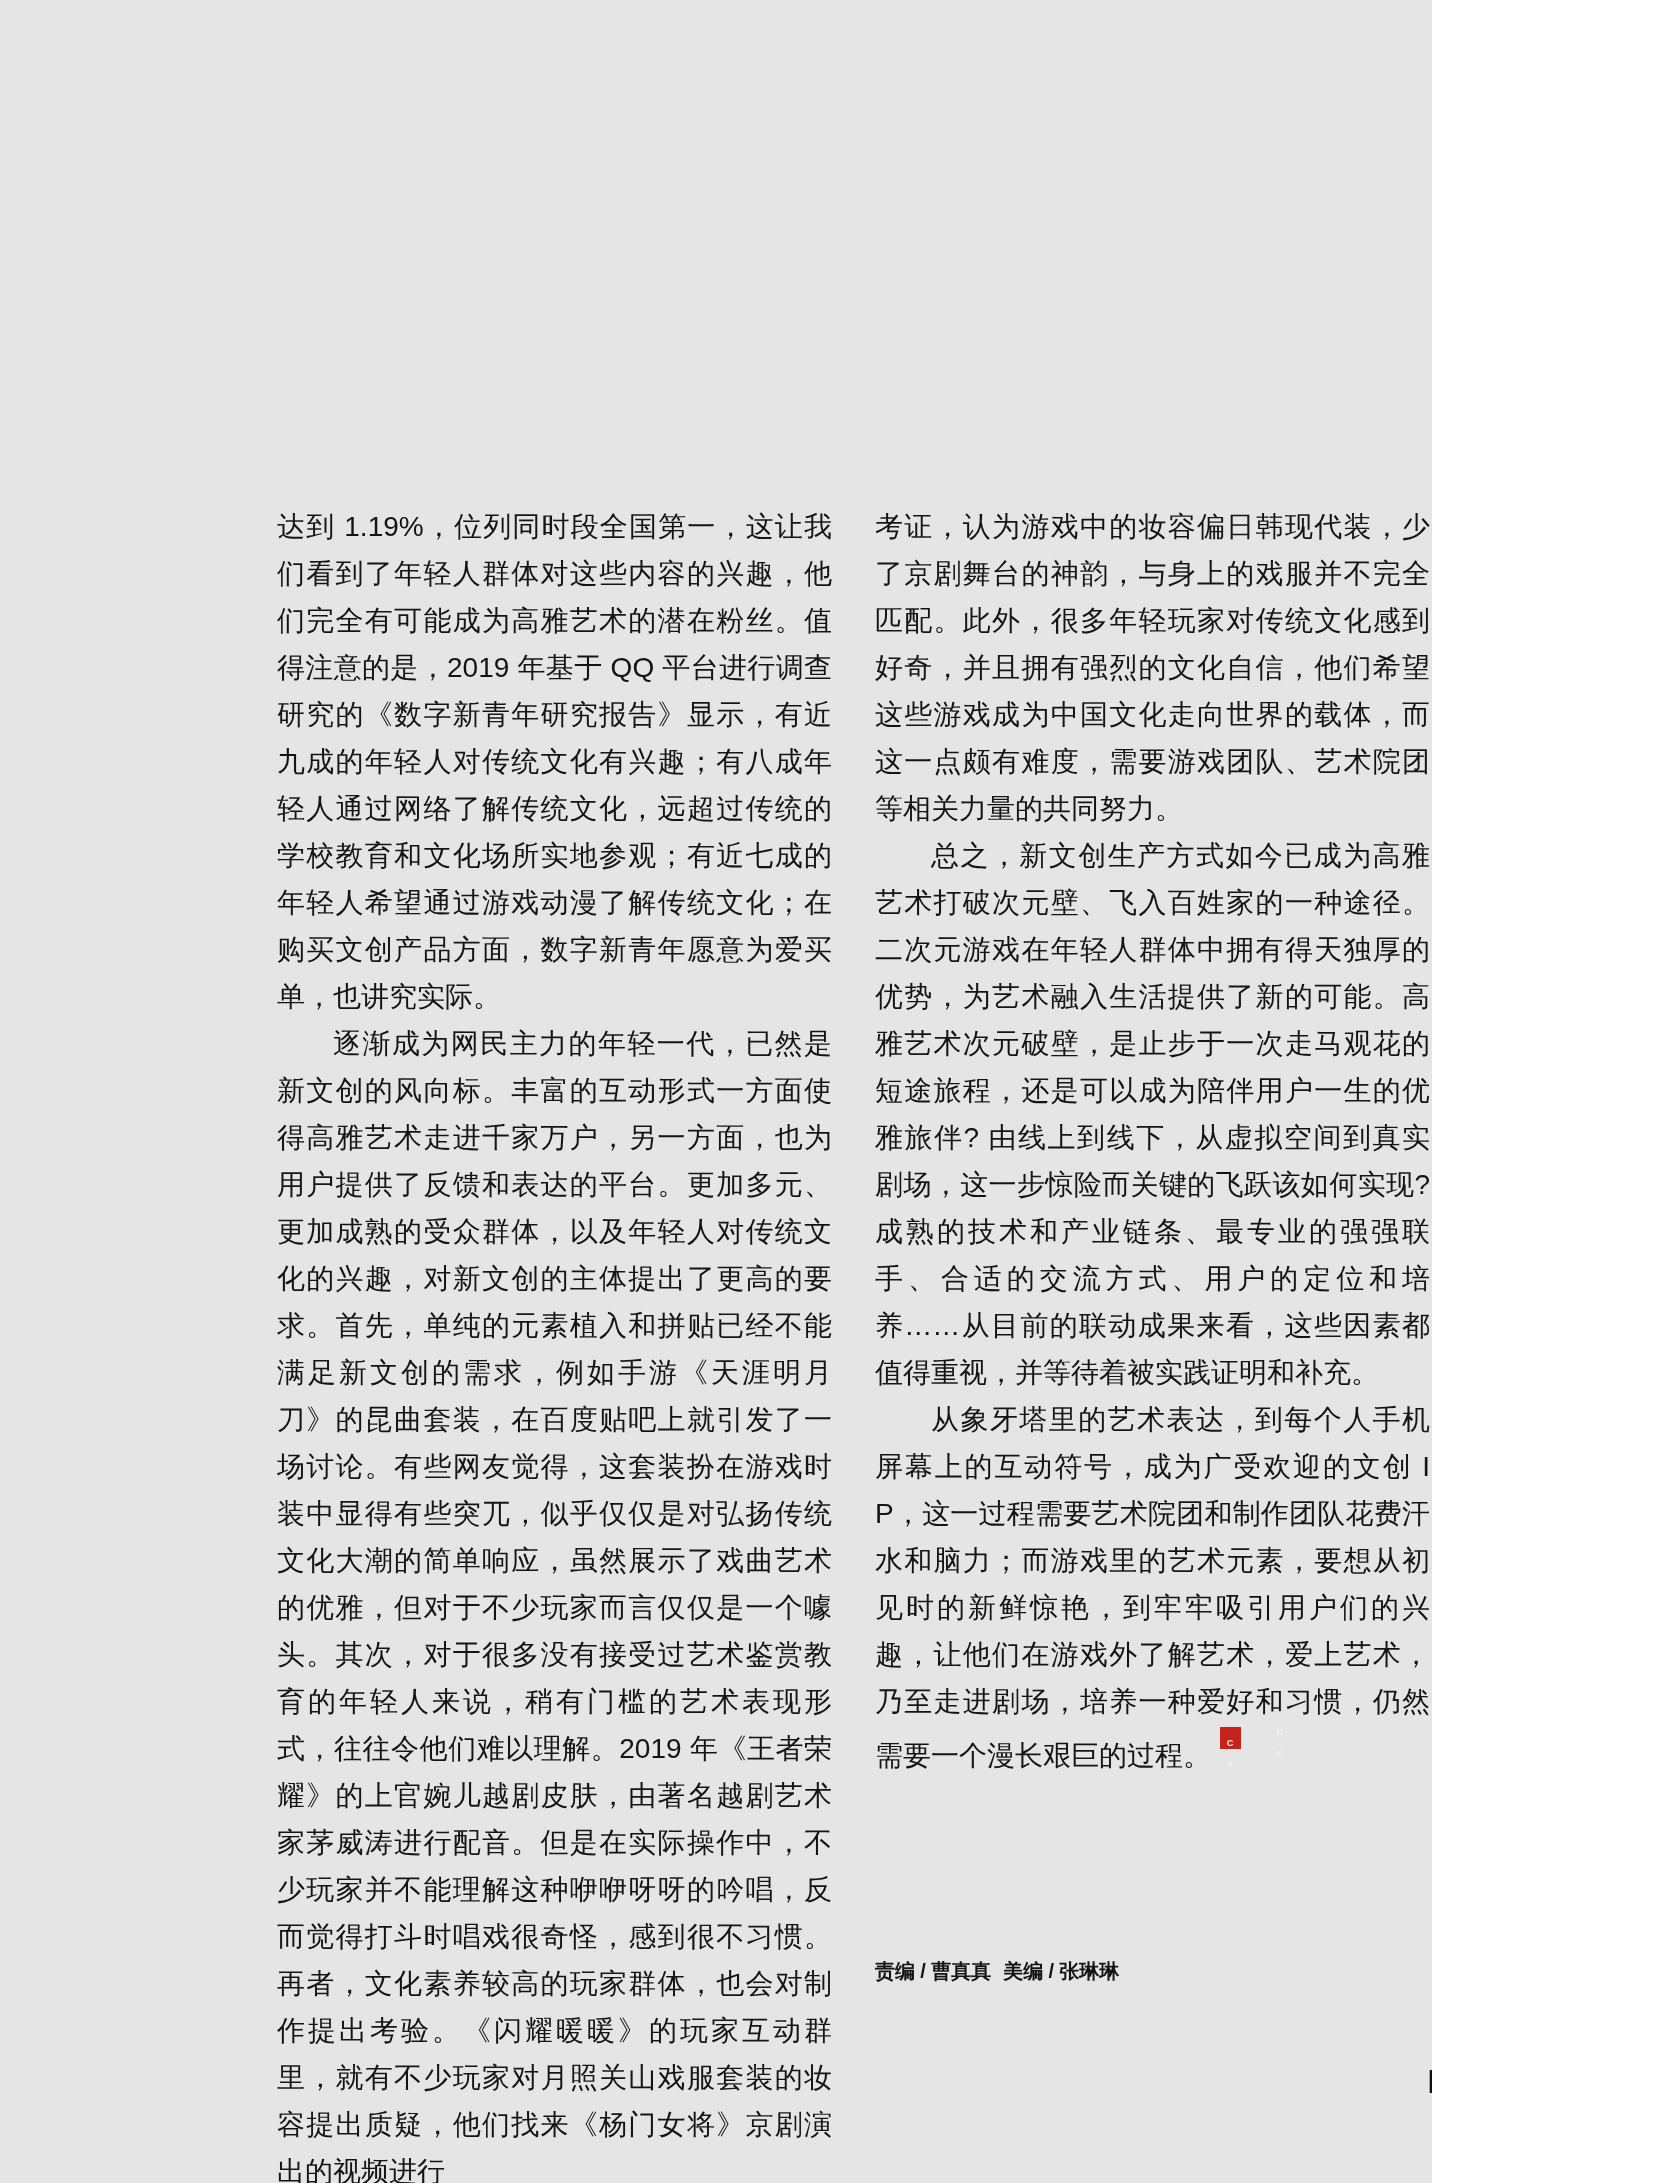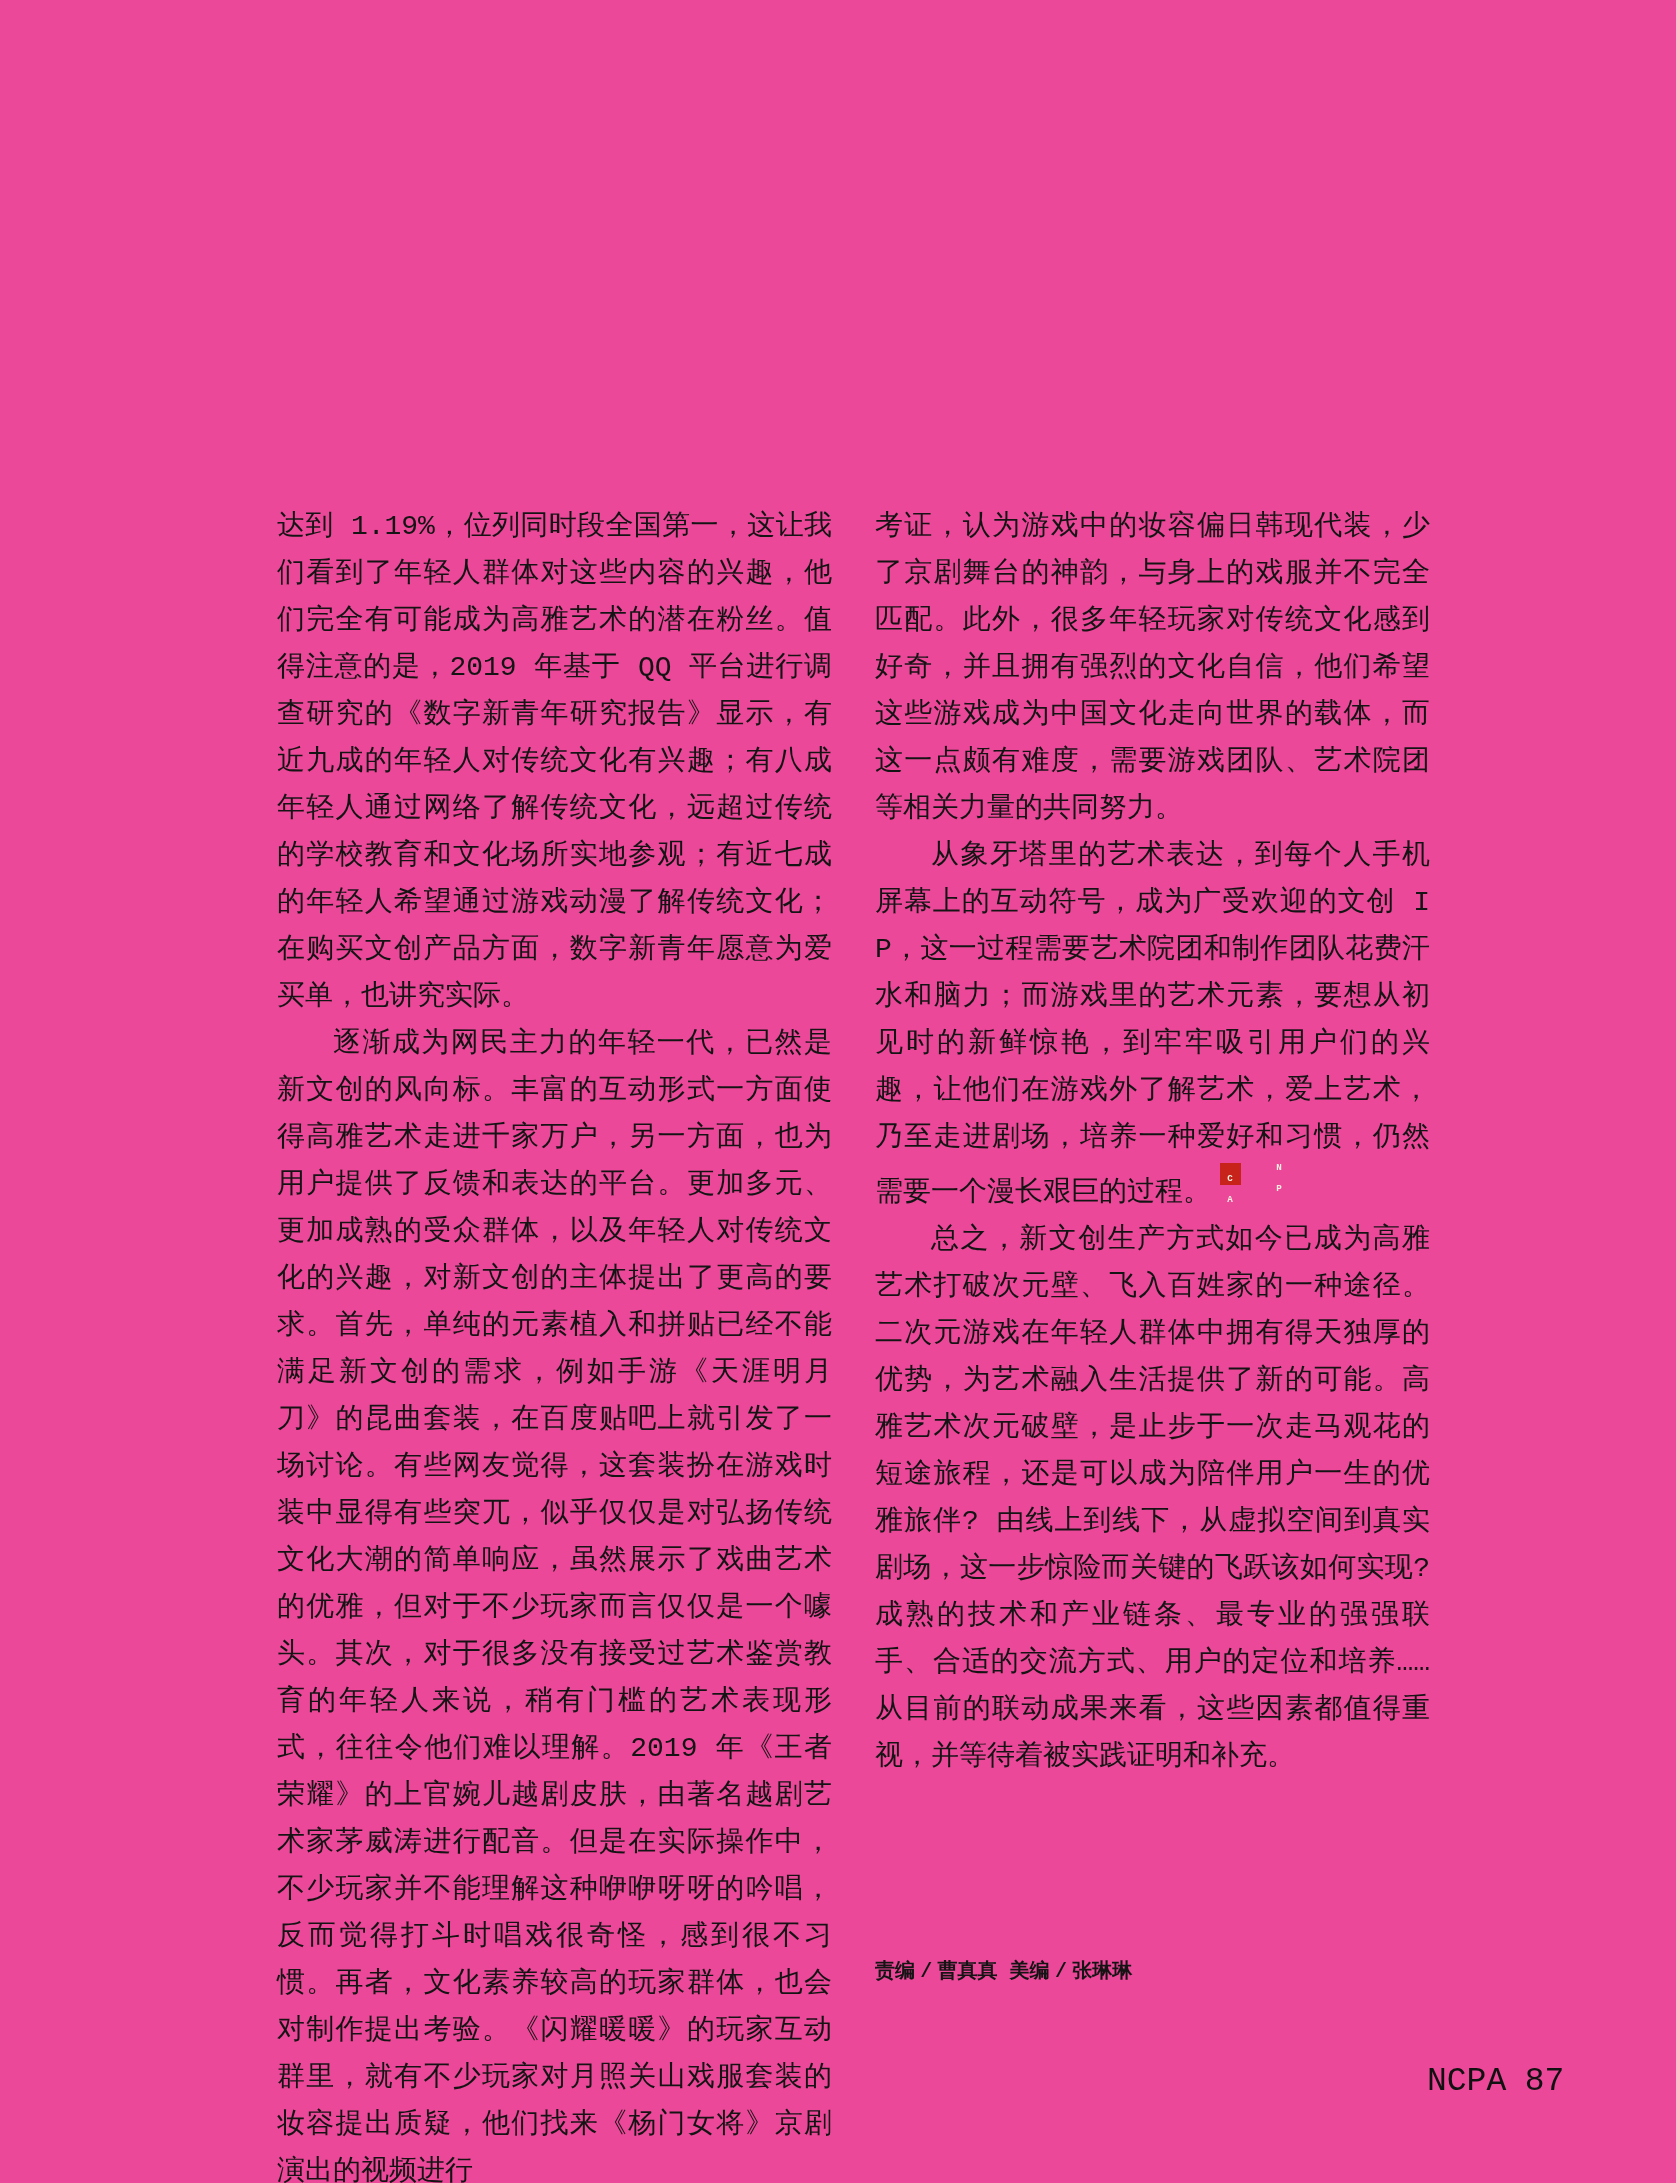--- a/index.html
+++ b/index.html
@@ -2,24 +2,24 @@
 <html style="font-size:10.6px"><head>
 <meta charset="utf-8">
 <style>
   html, body {
     margin: 0;
     padding: 0;
     background: #ffffff;
   }
   .page {
     position: relative;
-    width: 1676px;
+    width: 1432px;
     height: 2183px;
-    background: #ec4899;
-    font-family: Liberation Mono, monospace;
+    background: #e5e5e5;
+    font-family: Liberation Sans, sans-serif;
     color: #141414;
     overflow: hidden;
   }
   .col {
     position: absolute;
     top: 503px;
     width: 555px;
   }
   .col-left  { left: 277px; }
   .col-right { left: 875px; }
@@ -81,24 +81,24 @@
 
   <main>
 
     <section class="col col-left">
       <p class="para">达到 1.19%，位列同时段全国第一，这让我们看到了年轻人群体对这些内容的兴趣，他们完全有可能成为高雅艺术的潜在粉丝。值得注意的是，2019 年基于 QQ 平台进行调查研究的《数字新青年研究报告》显示，有近九成的年轻人对传统文化有兴趣；有八成年轻人通过网络了解传统文化，远超过传统的学校教育和文化场所实地参观；有近七成的年轻人希望通过游戏动漫了解传统文化；在购买文创产品方面，数字新青年愿意为爱买单，也讲究实际。</p>
       <p class="para indent">逐渐成为网民主力的年轻一代，已然是新文创的风向标。丰富的互动形式一方面使得高雅艺术走进千家万户，另一方面，也为用户提供了反馈和表达的平台。更加多元、更加成熟的受众群体，以及年轻人对传统文化的兴趣，对新文创的主体提出了更高的要求。首先，单纯的元素植入和拼贴已经不能满足新文创的需求，例如手游《天涯明月刀》的昆曲套装，在百度贴吧上就引发了一场讨论。有些网友觉得，这套装扮在游戏时装中显得有些突兀，似乎仅仅是对弘扬传统文化大潮的简单响应，虽然展示了戏曲艺术的优雅，但对于不少玩家而言仅仅是一个噱头。其次，对于很多没有接受过艺术鉴赏教育的年轻人来说，稍有门槛的艺术表现形式，往往令他们难以理解。2019 年《王者荣耀》的上官婉儿越剧皮肤，由著名越剧艺术家茅威涛进行配音。但是在实际操作中，不少玩家并不能理解这种咿咿呀呀的吟唱，反而觉得打斗时唱戏很奇怪，感到很不习惯。再者，文化素养较高的玩家群体，也会对制作提出考验。《闪耀暖暖》的玩家互动群里，就有不少玩家对月照关山戏服套装的妆容提出质疑，他们找来《杨门女将》京剧演出的视频进行</p>
     </section>
 
     <section class="col col-right">
       <p class="para">考证，认为游戏中的妆容偏日韩现代装，少了京剧舞台的神韵，与身上的戏服并不完全匹配。此外，很多年轻玩家对传统文化感到好奇，并且拥有强烈的文化自信，他们希望这些游戏成为中国文化走向世界的载体，而这一点颇有难度，需要游戏团队、艺术院团等相关力量的共同努力。</p>
+      <p class="para indent">总之，新文创生产方式如今已成为高雅艺术打破次元壁、飞入百姓家的一种途径。二次元游戏在年轻人群体中拥有得天独厚的优势，为艺术融入生活提供了新的可能。高雅艺术次元破壁，是止步于一次走马观花的短途旅程，还是可以成为陪伴用户一生的优雅旅伴? 由线上到线下，从虚拟空间到真实剧场，这一步惊险而关键的飞跃该如何实现? 成熟的技术和产业链条、最专业的强强联手、合适的交流方式、用户的定位和培养……从目前的联动成果来看，这些因素都值得重视，并等待着被实践证明和补充。</p>
       <p class="para indent">
         <span>从象牙塔里的艺术表达，到每个人手机屏幕上的互动符号，成为广受欢迎的文创 IP，这一过程需要艺术院团和制作团队花费汗水和脑力；而游戏里的艺术元素，要想从初见时的新鲜惊艳，到牢牢吸引用户们的兴趣，让他们在游戏外了解艺术，爱上艺术，乃至走进剧场，培养一种爱好和习惯，仍然需要一个漫长艰巨的过程。</span><span class="seal"><span class="seal-line">NC</span><span class="seal-line">PA</span></span>
       </p>
-      <p class="para indent">总之，新文创生产方式如今已成为高雅艺术打破次元壁、飞入百姓家的一种途径。二次元游戏在年轻人群体中拥有得天独厚的优势，为艺术融入生活提供了新的可能。高雅艺术次元破壁，是止步于一次走马观花的短途旅程，还是可以成为陪伴用户一生的优雅旅伴? 由线上到线下，从虚拟空间到真实剧场，这一步惊险而关键的飞跃该如何实现? 成熟的技术和产业链条、最专业的强强联手、合适的交流方式、用户的定位和培养……从目前的联动成果来看，这些因素都值得重视，并等待着被实践证明和补充。</p>
     </section>
 
   </main>
 
   <div class="credits"><span>责编</span><span class="sep">/</span><span>曹真真</span><span class="group-gap"></span><span>美编</span><span class="sep">/</span><span>张琳琳</span></div>
 
   <div class="page-number"><span>NCPA</span><span class="num-gap"></span><span>87</span></div>
 
 </div>
 

